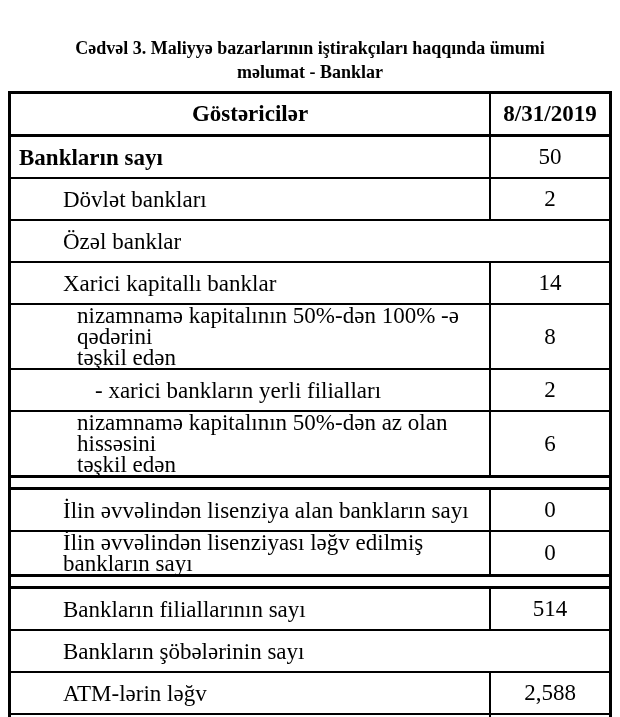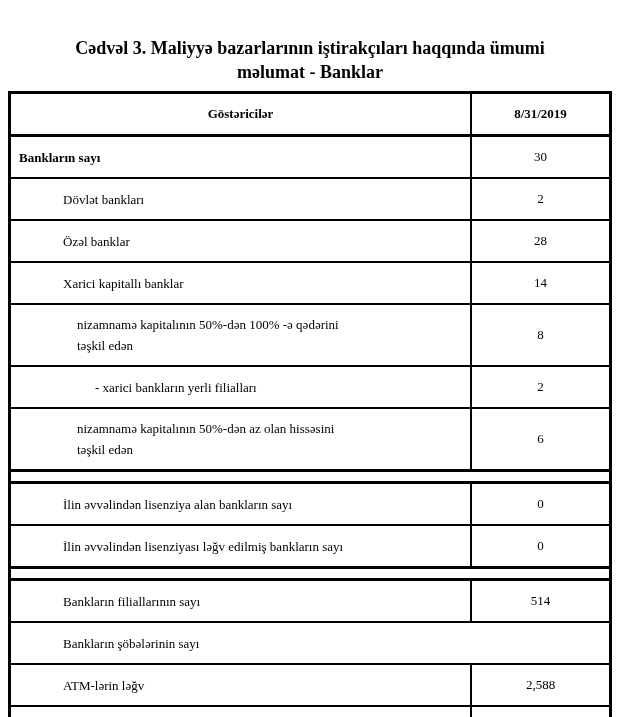--- a/index.html
+++ b/index.html
@@ -31,29 +31,29 @@
   }
   .header-row {
     display: flex;
     border-bottom: 3px solid #000;
     font-weight: bold;
   }
   .cell {
     display: flex;
     align-items: center;
     box-sizing: border-box;
-    font-size: 13px;
+    font-size: 23px;
   }
   .header-label {
     flex: 1;
     justify-content: center;
     min-height: 40px;
   }
   .value-col {
-    width: 139px;
+    width: 120px;
     border-left: 2px solid #000;
     justify-content: center;
     text-align: center;
   }
   .section .row {
     display: flex;
   }
   .section .row + .row {
     border-top: 2px solid #000;
   }
@@ -85,29 +85,28 @@
 
 <div class="table-wrap">
   <div class="header-row">
     <div class="cell header-label">Göstəricilər</div>
     <div class="cell value-col">8/31/2019</div>
   </div>
   <div>
       <div class="section">
         <div class="row indent-0 bold h-single">
           <div class="cell label-cell">Bankların sayı</div>
-          <div class="cell value-col">30</div>
+          <div class="cell value-col">50</div>
         </div>
         <div class="row indent-1 h-single">
           <div class="cell label-cell">Dövlət bankları</div>
           <div class="cell value-col">2</div>
         </div>
         <div class="row indent-1 h-single">
           <div class="cell label-cell">Özəl banklar</div>
-          <div class="cell value-col">28</div>
         </div>
         <div class="row indent-1 h-single">
           <div class="cell label-cell">Xarici kapitallı banklar</div>
           <div class="cell value-col">14</div>
         </div>
         <div class="row indent-2 h-double">
           <div class="cell label-cell">nizamnamə kapitalının 50%-dən 100% -ə qədərini
 təşkil edən</div>
           <div class="cell value-col">8</div>
         </div>

